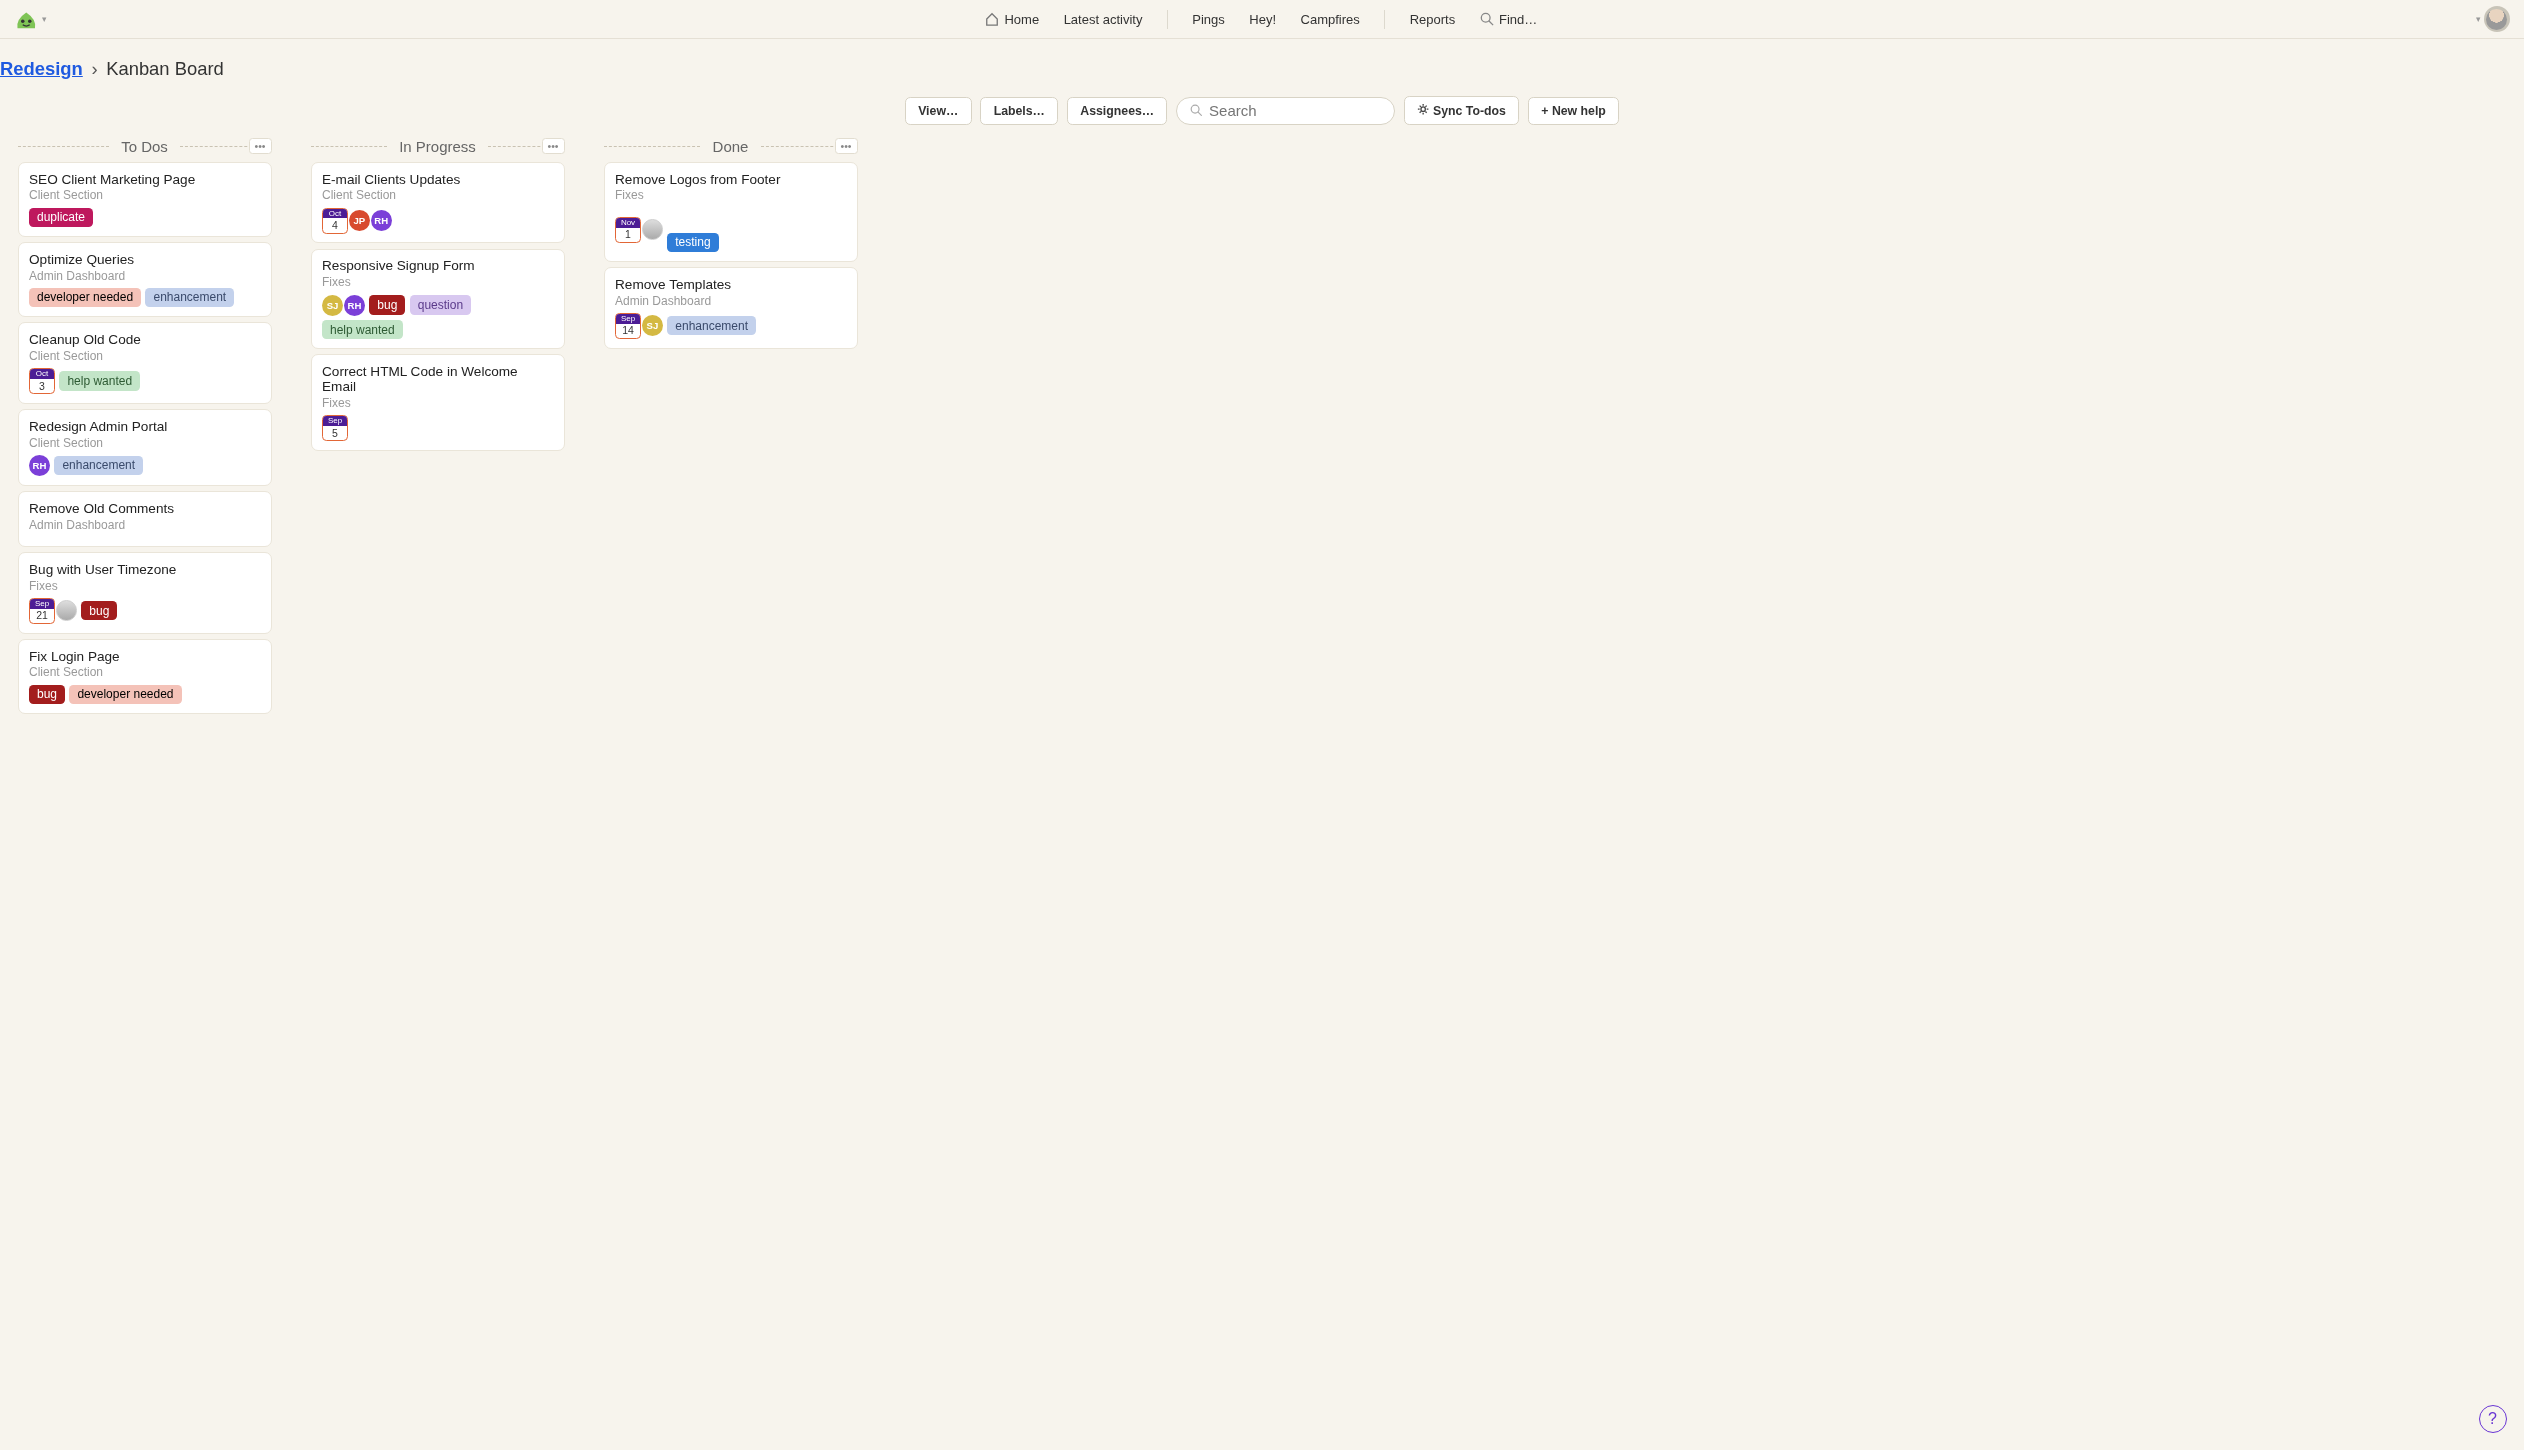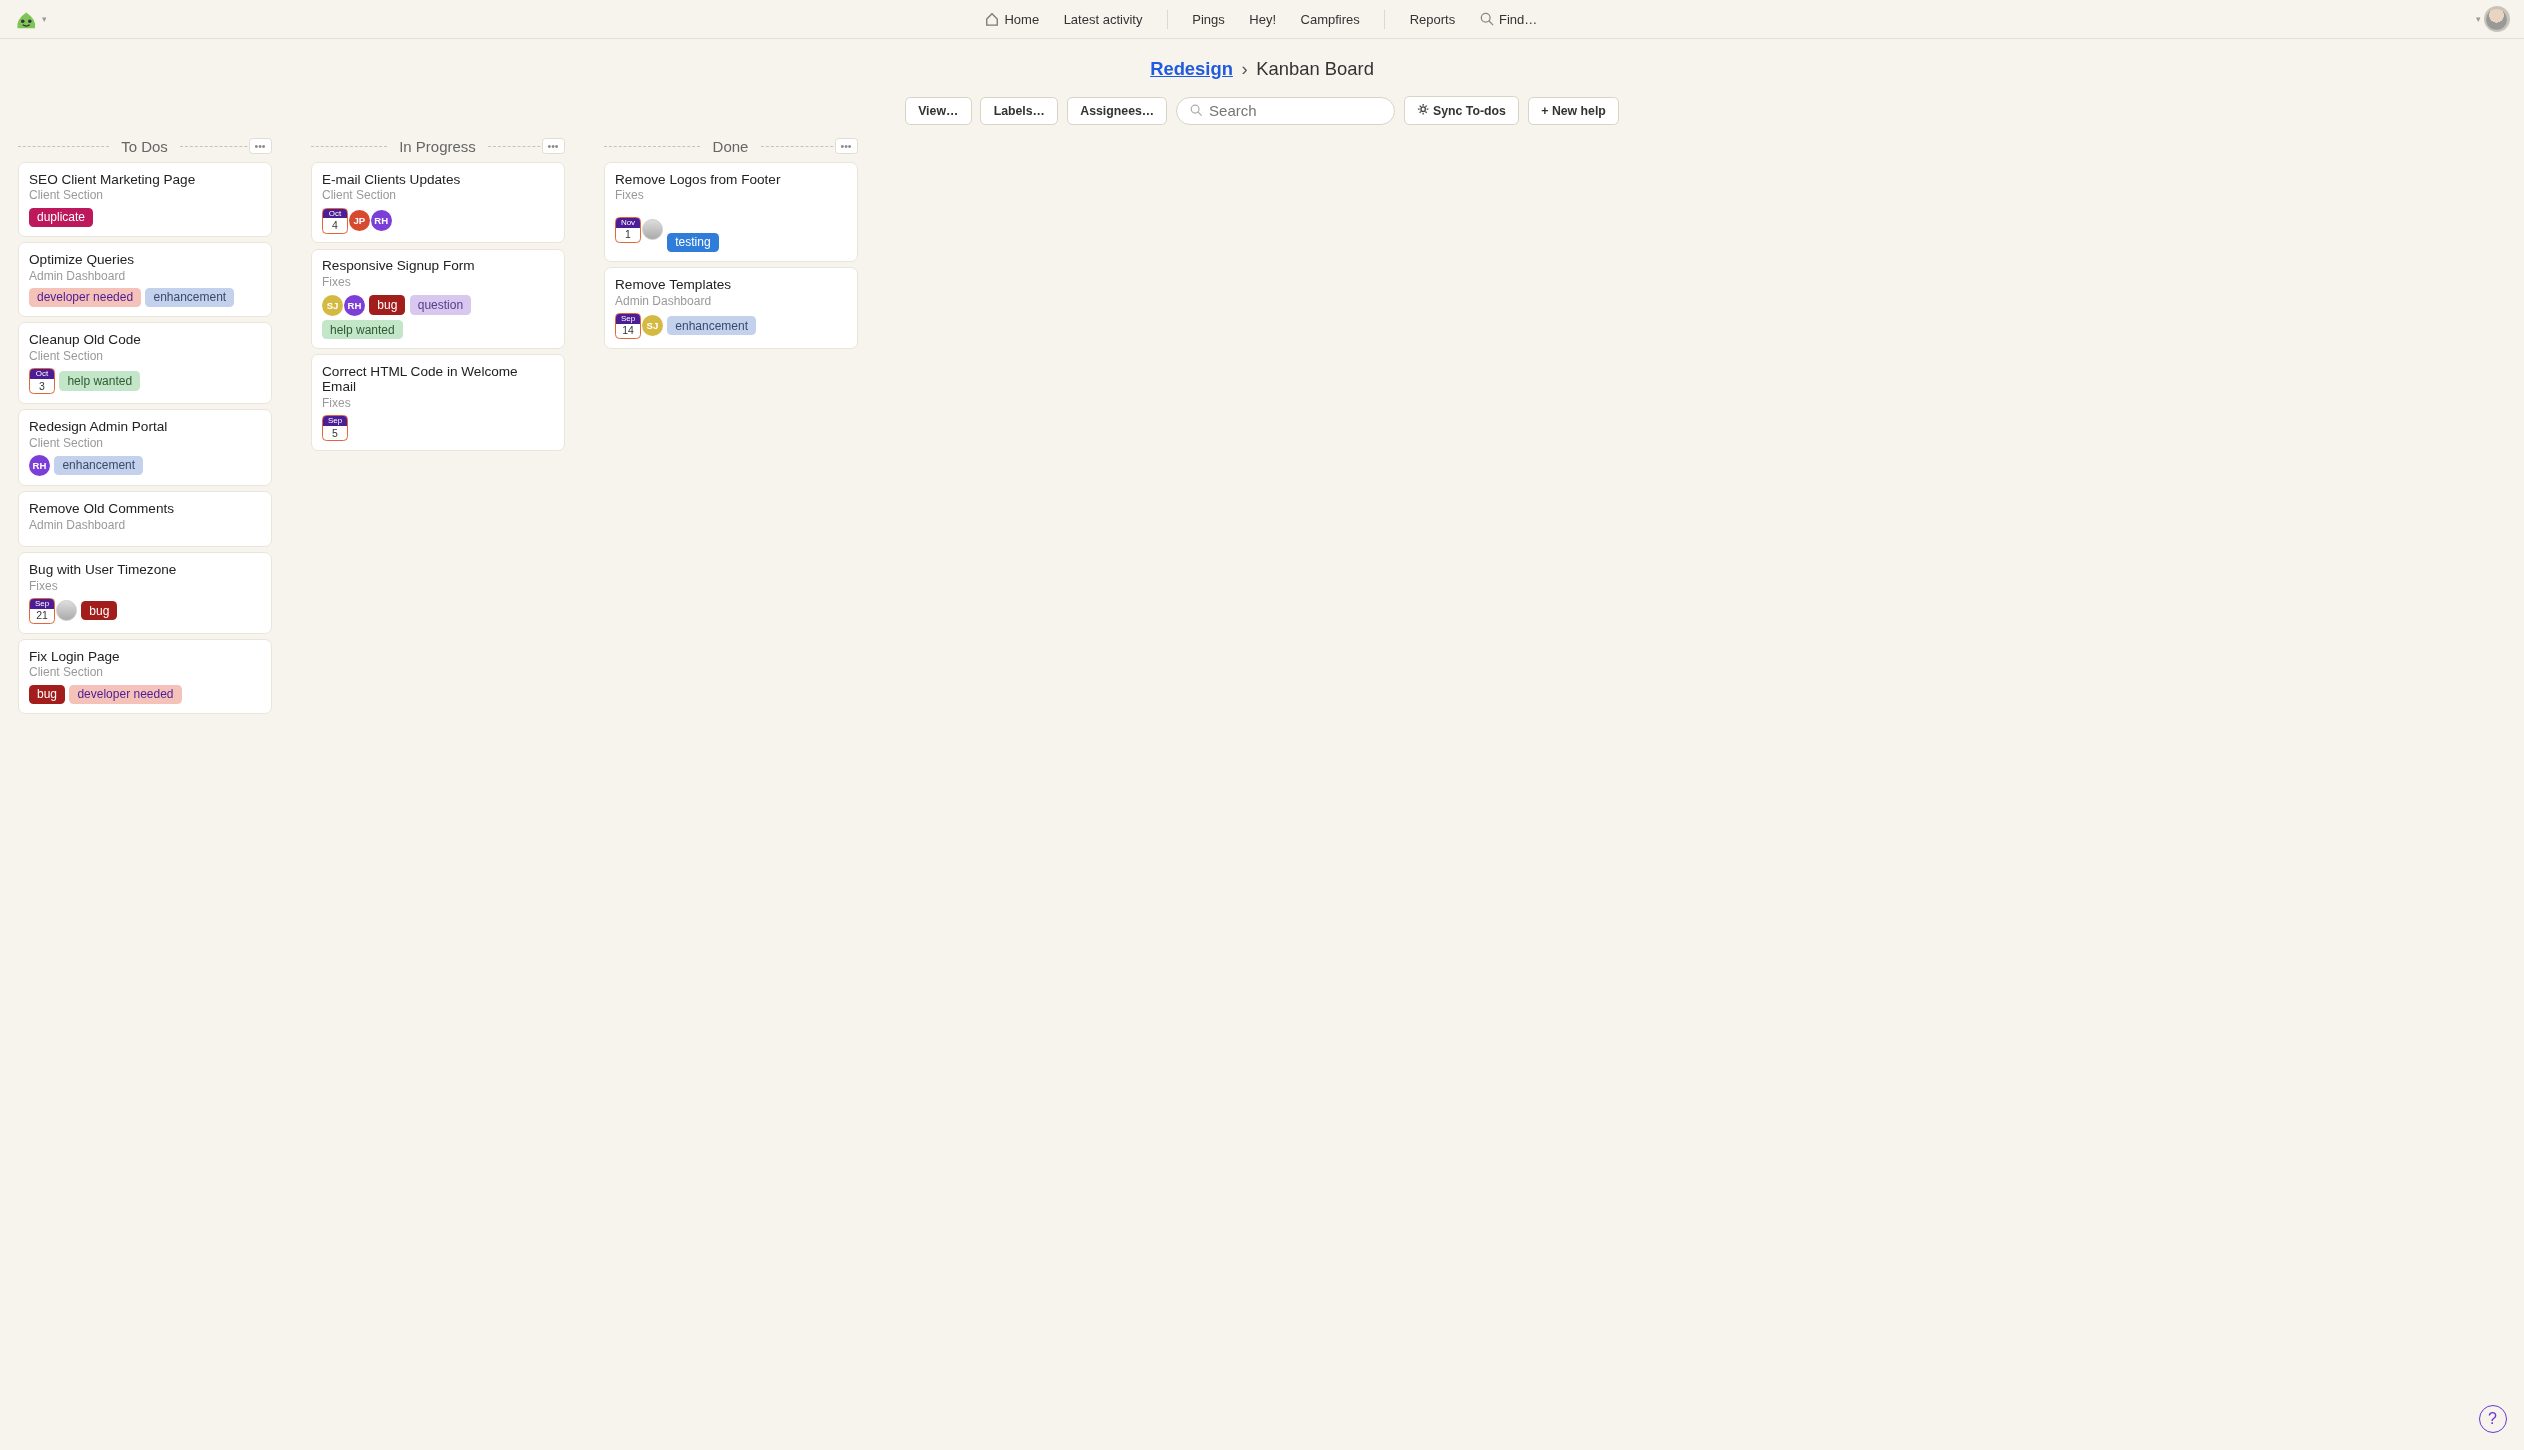--- a/index.html
+++ b/index.html
@@ -67,21 +67,21 @@
   overflow: hidden;
 }
 .avatar-img {
   width: 21px; height: 21px;
   border-radius: 50%;
   background: radial-gradient(circle at 50% 30%, #e8d4c0 40%, #999 41%);
 }
 .user-group { display: flex; align-items: center; gap: 3.5px; }
 
 .breadcrumb {
-  text-align: center;
+  text-align: left;
   padding: 19px 0 16px;
   font-size: 18.4px;
 }
 .breadcrumb a {
   color: #1f5ae0;
   text-decoration: underline;
   font-weight: 600;
 }
 .breadcrumb-sep { color: #555; margin: 0 3.5px; }
 .breadcrumb-cur { color: #333; }
@@ -189,21 +189,21 @@
 }
 .tag {
   display: inline-flex;
   align-items: center;
   padding: 2.6px 8px;
   border-radius: 4.4px;
   font-size: 12px;
   color: #fff;
 }
 .tag-duplicate { background: #be185d; }
-.tag-dev-needed { background: #f4c2b8; color: #4c1d95; }
+.tag-dev-needed { background: #f4c2b8; color: #000000; }
 .tag-enhancement { background: #c3d1ec; color: #3a4a6b; }
 .tag-help-wanted { background: #c3e5c8; color: #2d5a33; }
 .tag-bug { background: #a31d1d; }
 .tag-question { background: #d8c8f0; color: #5a3a8a; }
 .tag-testing { background: #2f7dd8; margin-top: 25px; }
 .date-chip {
   display: inline-flex;
   flex-direction: column;
   align-items: center;
   justify-content: center;

